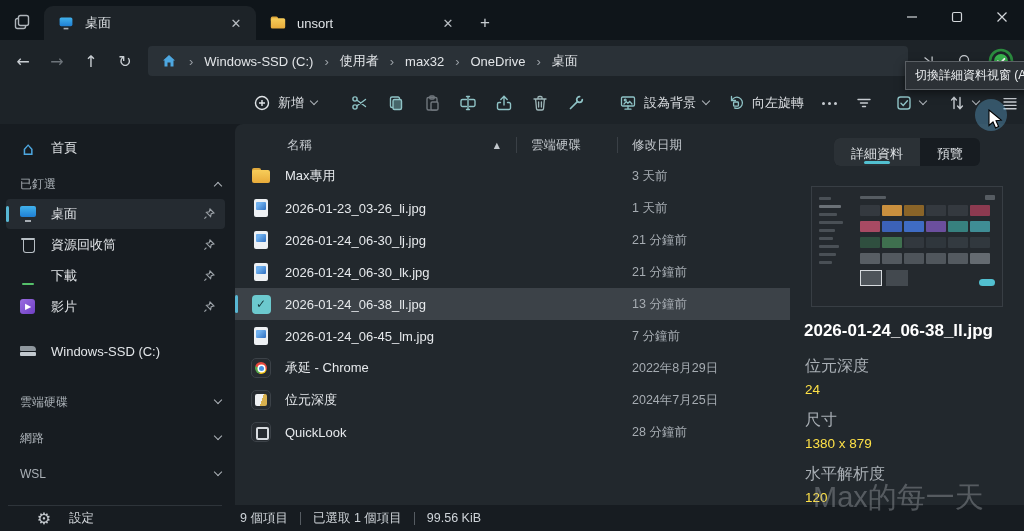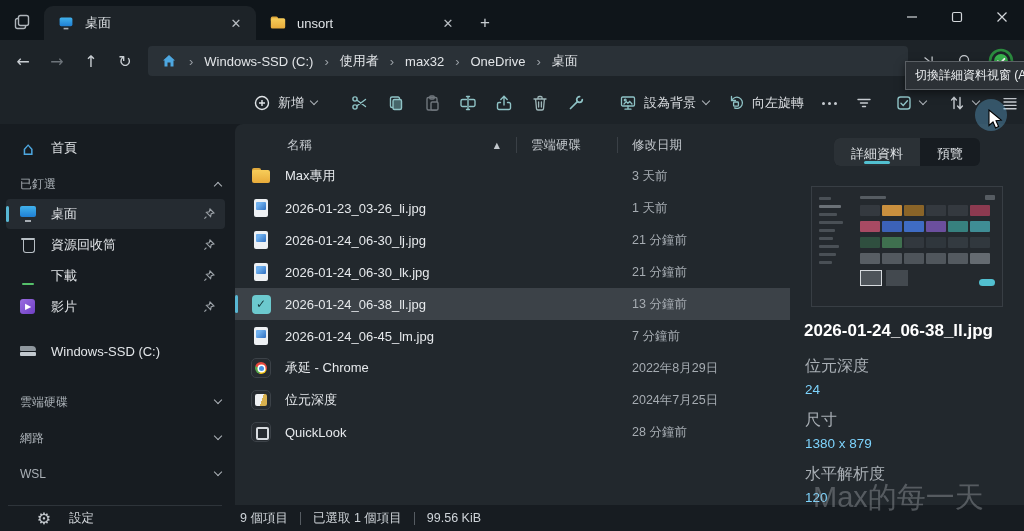--- a/index.html
+++ b/index.html
@@ -158,21 +158,21 @@
   .sw { width:20px; height:11px; border-radius:1px; }
   .thumb-bottom { display:flex; align-items:flex-end; gap:4px; margin-top:1px; }
   .thumb-bottom .bigsw { width:22px; height:16px; background:#4e545a; border:1px solid #d6dade; }
   .thumb-bottom .bigsw2 { width:22px; height:16px; background:#43494f; }
   .thumb-bottom .toggle { margin-left:auto; width:16px; height:7px; border-radius:4px; background:#52c0d0; }
   .filename { margin:14px 14px 0 14px; font-size:17px; font-weight:bold; color:#ffffff;
         white-space:nowrap; }
   .props { padding:2px 0 0 15px; }
   .prop { margin-top:13px; }
   .prop-label { font-size:16px; color:#a9afb5;margin-top:6px; }
-  .prop-value { font-size:13.5px; color:#7dd3fc; margin-top:5px; }
+  .prop-value { font-size:13.5px; color:#fde047; margin-top:5px; }
 
   
   .statusbar { height:26px; display:flex; align-items:center; font-size:12.5px; color:#d3d7db;
         position:relative; padding-left:34px; }
   .statusbar::before { content:""; position:absolute; top:0; left:8px; width:214px; height:1px;
         background:#2e343a; }
   .settings { width:206px; display:flex; align-items:center; gap:15px; }
   .status-group { display:flex; align-items:center; gap:12px; color:#cfd4d9; }
   .st-div { width:1px; height:13px; background:#565c62; }
 

